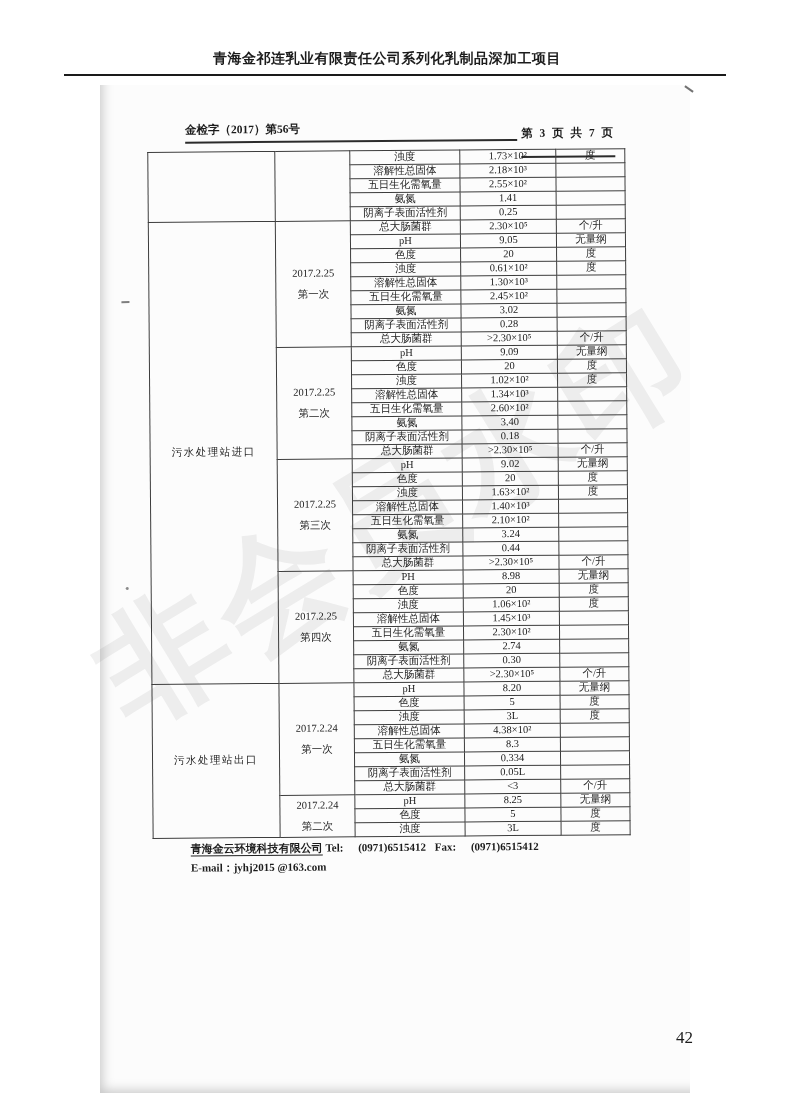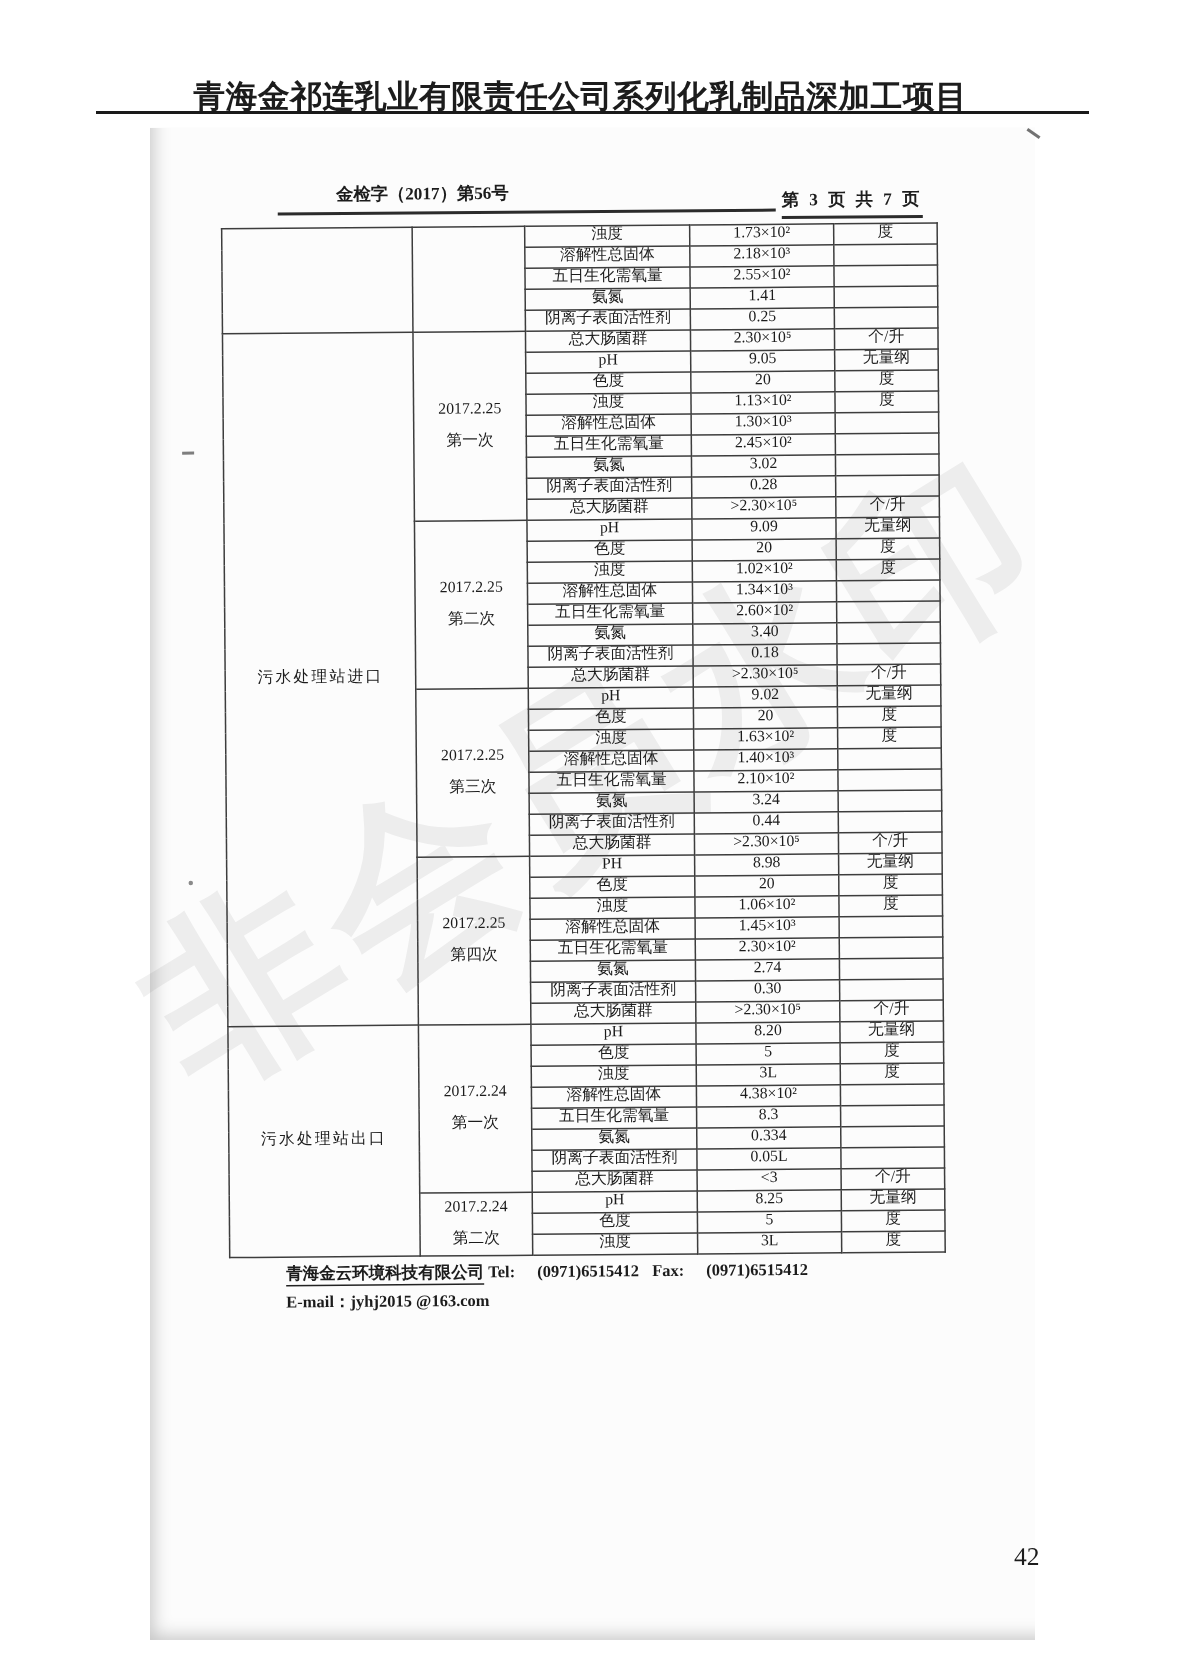--- a/index.html
+++ b/index.html
@@ -3,35 +3,35 @@
 <meta charset="utf-8">
 <style>
   html,body { margin:0; padding:0; }
   body {
     width:790px; height:1118px; position:relative; overflow:hidden;
     background:#ffffff; color:#1c1c1c;
     font-family:"Liberation Serif","DejaVu Serif",serif;
   }
   .doc-title {
     position:absolute; top:50px; left:0; width:774px; text-align:center;
-    font-size:21px; font-weight:700; letter-spacing:0.5px;
+    font-size:14px; font-weight:700; letter-spacing:0.5px;
   }
   .title-rule { position:absolute; top:74px; left:64px; width:662px; height:2px; background:#1a1a1a; }
 
   .scan-bg {
     position:absolute; left:100px; top:85px; width:590px; height:1008px;
     background:#fcfcfc;
     box-shadow: inset 9px -9px 12px -7px rgba(0,0,0,0.22);
   }
   #scan { position:absolute; left:0; top:0; width:790px; height:1118px; transform:rotate(-0.45deg); transform-origin:395px 500px; }
 
-  .report-no { position:absolute; left:188px; top:121px; font-size:11.5px; font-weight:700;margin-left:39px; }
+  .report-no { position:absolute; left:188px; top:121px; font-size:11.5px; font-weight:700; }
   .report-underline { position:absolute; left:188px; top:140px; width:332px; height:2px; background:#2b2b2b; }
   .page-ind { position:absolute; left:524px; top:127px; font-size:11.5px; font-weight:700; letter-spacing:2px;
-              border-bottom:2px solid #2b2b2b; padding-bottom:3px; }
+              border-bottom:2px solid #2b2b2b; padding-bottom:15px; }
 
   .watermark {
     position:absolute; left:20px; top:430px; width:750px; text-align:center;
     font-size:128px; font-weight:700; color:rgba(40,40,40,0.07);
     transform:rotate(-31deg); letter-spacing:6px; white-space:nowrap; pointer-events:none;
   }
 
   table.report {
     position:absolute; left:150px; top:150px; width:477px;
     border-collapse:collapse; table-layout:fixed; font-size:10.5px; background:transparent;
@@ -122,21 +122,21 @@
           <td class="c-value">9.05</td>
           <td class="c-unit">无量纲</td>
         </tr>
         <tr>
           <td class="c-param">色度</td>
           <td class="c-value">20</td>
           <td class="c-unit">度</td>
         </tr>
         <tr>
           <td class="c-param">浊度</td>
-          <td class="c-value">1.13×10²</td>
+          <td class="c-value">0.61×10²</td>
           <td class="c-unit">度</td>
         </tr>
         <tr>
           <td class="c-param">溶解性总固体</td>
           <td class="c-value">1.30×10³</td>
           <td class="c-unit"></td>
         </tr>
         <tr>
           <td class="c-param">五日生化需氧量</td>
           <td class="c-value">2.45×10²</td>

